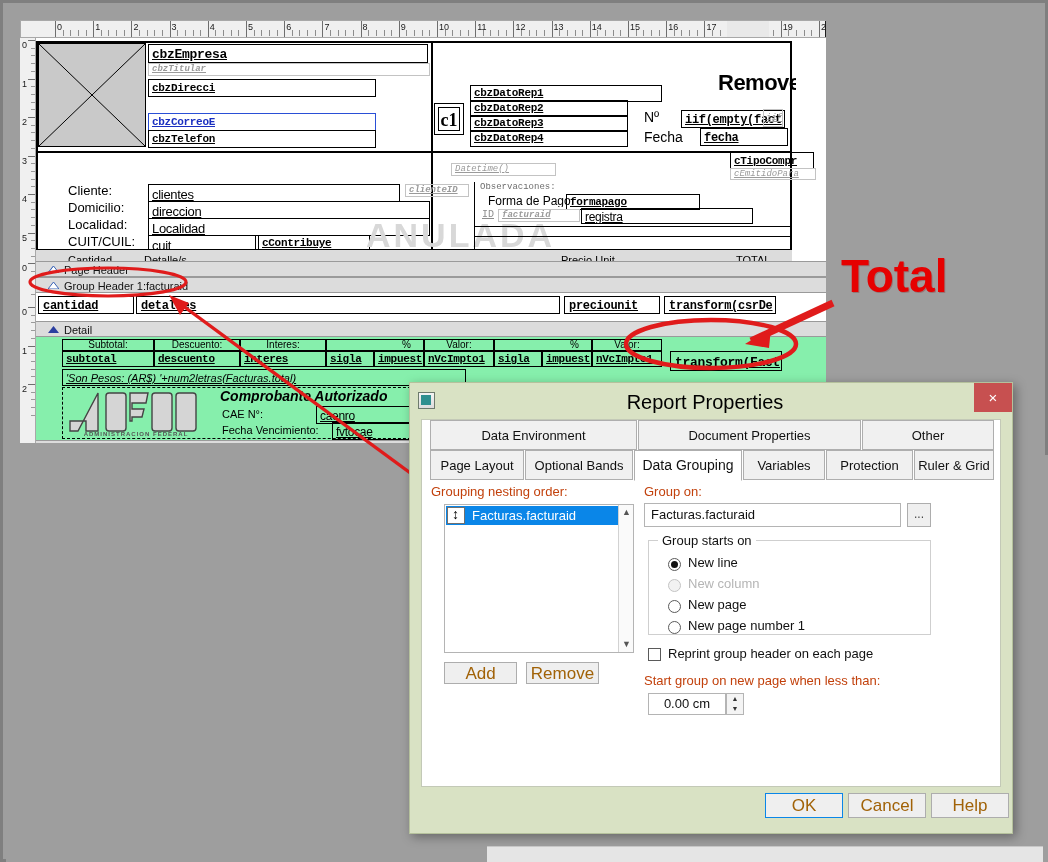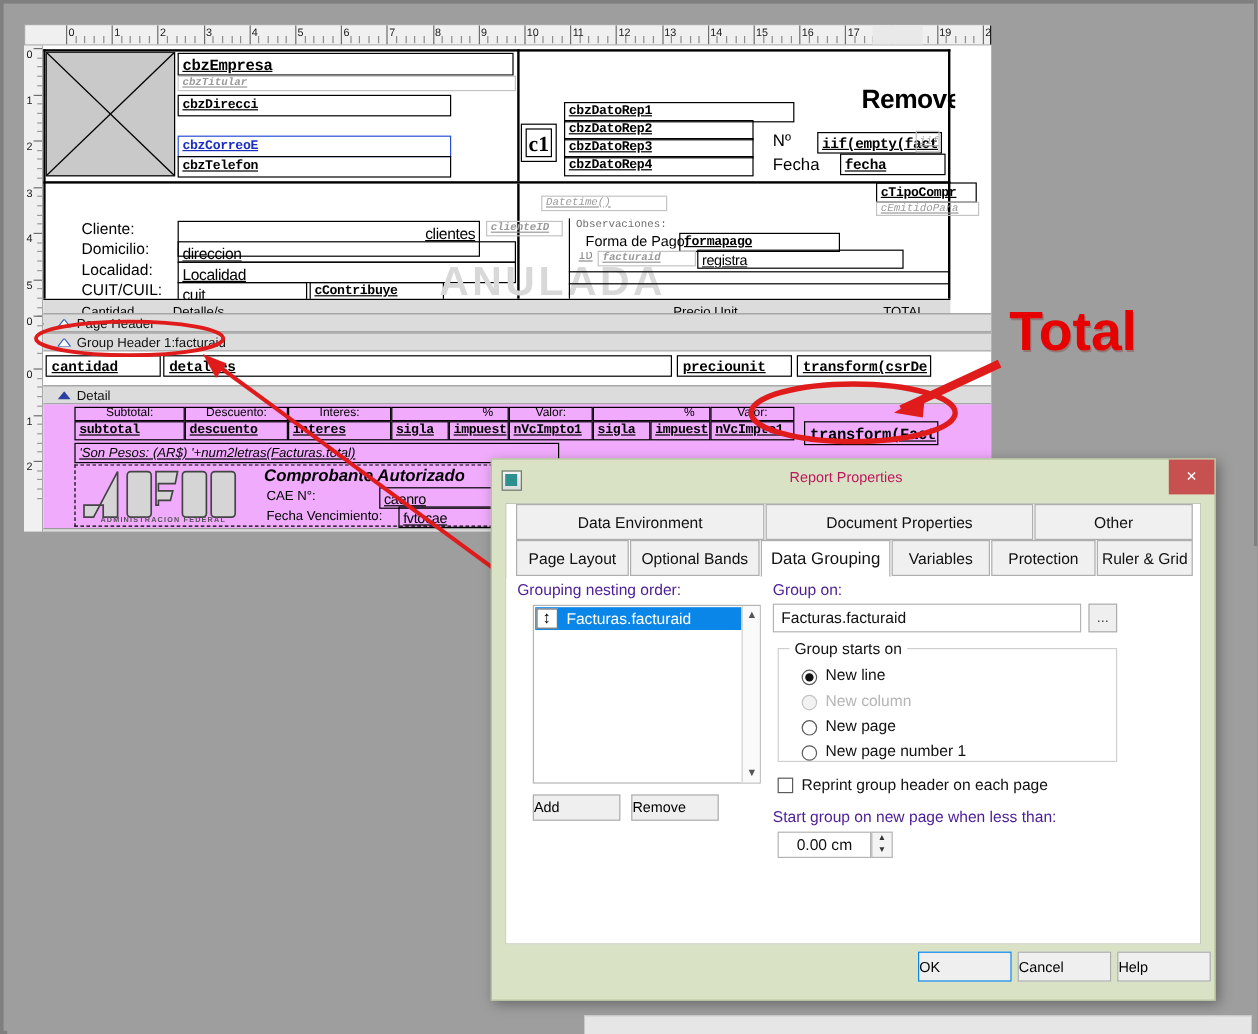--- a/index.html
+++ b/index.html
@@ -72,50 +72,50 @@
   .total-word{position:absolute;font-size:46px;font-weight:bold;color:#e60000;
     font-family:"Liberation Sans",sans-serif;letter-spacing:0px;
     text-shadow:1px 1px 0 rgba(120,0,0,.25);}
 
   
   #dialog{position:absolute;left:406px;top:379px;width:604px;height:452px;
     background:#d9e2c4;border:1px solid #b5c19c;box-sizing:border-box;
     box-shadow:3px 3px 10px rgba(0,0,0,.35);}
   #dlg-title{position:absolute;left:0;top:0;width:602px;height:36px;}
   #dlg-title .t{position:absolute;left:0;right:12px;top:8px;text-align:center;
-    font-size:12px;color:#be185d;}
+    font-size:20px;color:#000000;}
   #dlg-icon{position:absolute;left:8px;top:9px;width:17px;height:17px;
     background:linear-gradient(#f4f4f4,#dcdcdc);border:1px solid #6d7a6d;box-sizing:border-box;}
   #dlg-icon i{position:absolute;left:2px;top:2px;width:10px;height:10px;background:#2e8f8f;display:block;}
   #dlg-close{position:absolute;right:0;top:0;width:38px;height:29px;background:#c75050;
     color:#fff;font-size:15px;line-height:29px;text-align:center;cursor:pointer;}
   #dlg-body{position:absolute;left:11px;top:36px;width:580px;height:368px;background:#fff;
     border:1px solid #c3c9b7;box-sizing:border-box;}
   #dlg-foot{position:absolute;left:11px;top:406px;width:580px;height:36px;}
 
   .tabrow{position:absolute;left:0;width:100%;height:31px;}
   .tab{position:absolute;height:30px;background:#f0f0f0;border:1px solid #aeaeae;
     box-sizing:border-box;font-size:13px;color:#111;text-align:center;line-height:29px;cursor:pointer;}
   .tab.active{background:#fff;border-bottom:1px solid #fff;z-index:5;font-size:14px;}
 
   .pane{position:absolute;left:0;top:62px;width:578px;height:304px;background:#fff;}
-  .sec-lbl{position:absolute;font-size:13px;color:#4c1d95;}
+  .sec-lbl{position:absolute;font-size:13px;color:#c2410c;}
   .listbox{position:absolute;background:#fff;border:1px solid #b4b4b4;box-sizing:border-box;}
   .lb-item{position:absolute;left:1px;top:1px;right:15px;height:19px;background:#0a86e8;
     color:#fff;font-size:13px;line-height:19px;padding-left:26px;box-sizing:border-box;cursor:pointer;}
   .lb-grip{position:absolute;left:2px;top:2px;width:18px;height:17px;background:#fff;
     border:1px solid #6f6f6f;box-sizing:border-box;}
   .lb-grip:after{content:"\2195";position:absolute;left:4px;top:-2px;font-size:14px;color:#000;}
   .lb-scroll{position:absolute;right:0;top:0;bottom:0;width:15px;background:#fafafa;
     border-left:1px solid #d2d2d2;box-sizing:border-box;cursor:pointer;}
   .lb-arrow{position:absolute;left:0;width:15px;height:15px;font-size:9px;color:#555;
     text-align:center;line-height:15px;}
 
   .btn{position:absolute;background:#efefef;border:1px solid #adadad;box-sizing:border-box;
-    font-size:12px;color:#000000;text-align:left;cursor:pointer;}
+    font-size:17px;color:#a16207;text-align:center;cursor:pointer;}
   .btn.primary{border:1px solid #0a86e8;}
   .txtbox{position:absolute;background:#fff;border:1px solid #b4b4b4;box-sizing:border-box;
     font-size:13px;color:#111;padding:3px 6px;}
   .dots-btn{position:absolute;background:#efefef;border:1px solid #adadad;box-sizing:border-box;
     font-size:12px;color:#444;text-align:center;line-height:20px;cursor:pointer;}
 
   .gbox{position:absolute;border:1px solid #cfcfcf;box-sizing:border-box;}
   .gbox-title{position:absolute;background:#fff;font-size:13px;color:#111;padding:0 4px;}
 
   .radio-row{position:absolute;font-size:13px;color:#111;cursor:pointer;}
@@ -386,21 +386,21 @@
         <div class="obj fld" style="left:664px;top:90px;width:88px;height:18px;padding:3px 3px;font-size:12px;">fecha</div>
 
         <div class="obj fld" style="left:694px;top:114px;width:84px;height:17px;padding:3px 3px;font-size:11px;">cTipoCompr</div>
         <div class="obj gray-fld" style="left:694px;top:130px;width:86px;height:12px;padding:1px 3px;">cEmitidoPara</div>
 
         <div class="obj lbl" style="left:32px;top:146px;font-size:13px;">Cliente:</div>
         <div class="obj lbl" style="left:32px;top:163px;font-size:13px;">Domicilio:</div>
         <div class="obj lbl" style="left:32px;top:180px;font-size:13px;">Localidad:</div>
         <div class="obj lbl" style="left:32px;top:197px;font-size:13px;">CUIT/CUIL:</div>
 
-        <div class="obj fld" style="left:112px;top:146px;width:252px;height:30px;padding:3px 3px;font-family:'Liberation Sans',sans-serif;font-weight:normal;font-size:13px;text-align:right;">clientes</div>
+        <div class="obj fld" style="left:112px;top:146px;width:252px;height:18px;padding:3px 3px;font-family:'Liberation Sans',sans-serif;font-weight:normal;font-size:13px;">clientes</div>
         <div class="obj fld" style="left:112px;top:180px;width:282px;height:18px;padding:3px 3px;font-family:'Liberation Sans',sans-serif;font-weight:normal;font-size:13px;">Localidad</div>
         <div class="obj fld" style="left:112px;top:163px;width:282px;height:18px;padding:3px 3px;font-family:'Liberation Sans',sans-serif;font-weight:normal;font-size:13px;">direccion</div>
         <div class="obj fld" style="left:112px;top:197px;width:108px;height:18px;padding:3px 3px;font-family:'Liberation Sans',sans-serif;font-weight:normal;font-size:13px;">cuit</div>
         <div class="obj gray-fld" style="left:369px;top:146px;width:64px;height:13px;padding:1px 3px;font-weight:bold;">clienteID</div>
         <div class="obj fld" style="left:222px;top:197px;width:112px;height:17px;padding:2px 3px;font-size:11px;">cContribuye</div>
         <div class="obj gray-fld" style="left:330px;top:212px;width:106px;height:12px;padding:1px 3px;">impreso</div>
 
         <div class="anulada" style="left:330px;top:178px;">ANULADA</div>
 
         <div class="obj lbl" style="left:444px;top:145px;font-size:9px;color:#6e6e6e;
@@ -446,21 +446,21 @@
         <div class="obj fld" style="left:628px;top:3px;width:112px;height:18px;padding:3px 4px;font-size:12px;">transform(csrDe</div>
       </div>
 
       <div class="band-sep" style="top:283px;">
         <svg style="position:absolute;left:12px;top:4px;" width="11" height="7">
           <polygon points="5.5,0 11,7 0,7" fill="#2b3fa0"></polygon>
         </svg>
         <span class="band-lbl">Detail</span>
       </div>
 
-      <div style="position:absolute;left:0;top:299px;width:790px;height:103px;background:#f0abfc;">
+      <div style="position:absolute;left:0;top:299px;width:790px;height:103px;background:#86efac;">
 
         <div class="obj lbl" style="left:26px;top:2px;width:92px;height:12px;text-align:center;font-size:10px;border:1px solid #000;">Subtotal:</div>
         <div class="obj lbl" style="left:118px;top:2px;width:86px;height:12px;text-align:center;font-size:10px;border:1px solid #000;">Descuento:</div>
         <div class="obj lbl" style="left:204px;top:2px;width:86px;height:12px;text-align:center;font-size:10px;border:1px solid #000;">Interes:</div>
         <div class="obj lbl" style="left:290px;top:2px;width:98px;height:12px;text-align:right;padding-right:12px;font-size:10px;border:1px solid #000;">%</div>
         <div class="obj lbl" style="left:388px;top:2px;width:70px;height:12px;text-align:center;font-size:10px;border:1px solid #000;">Valor:</div>
         <div class="obj lbl" style="left:458px;top:2px;width:98px;height:12px;text-align:right;padding-right:12px;font-size:10px;border:1px solid #000;">%</div>
         <div class="obj lbl" style="left:556px;top:2px;width:70px;height:12px;text-align:center;font-size:10px;border:1px solid #000;">Valor:</div>
 
         <div class="obj fld" style="left:26px;top:14px;width:92px;height:16px;padding:2px 3px;font-size:11px;">subtotal</div>

